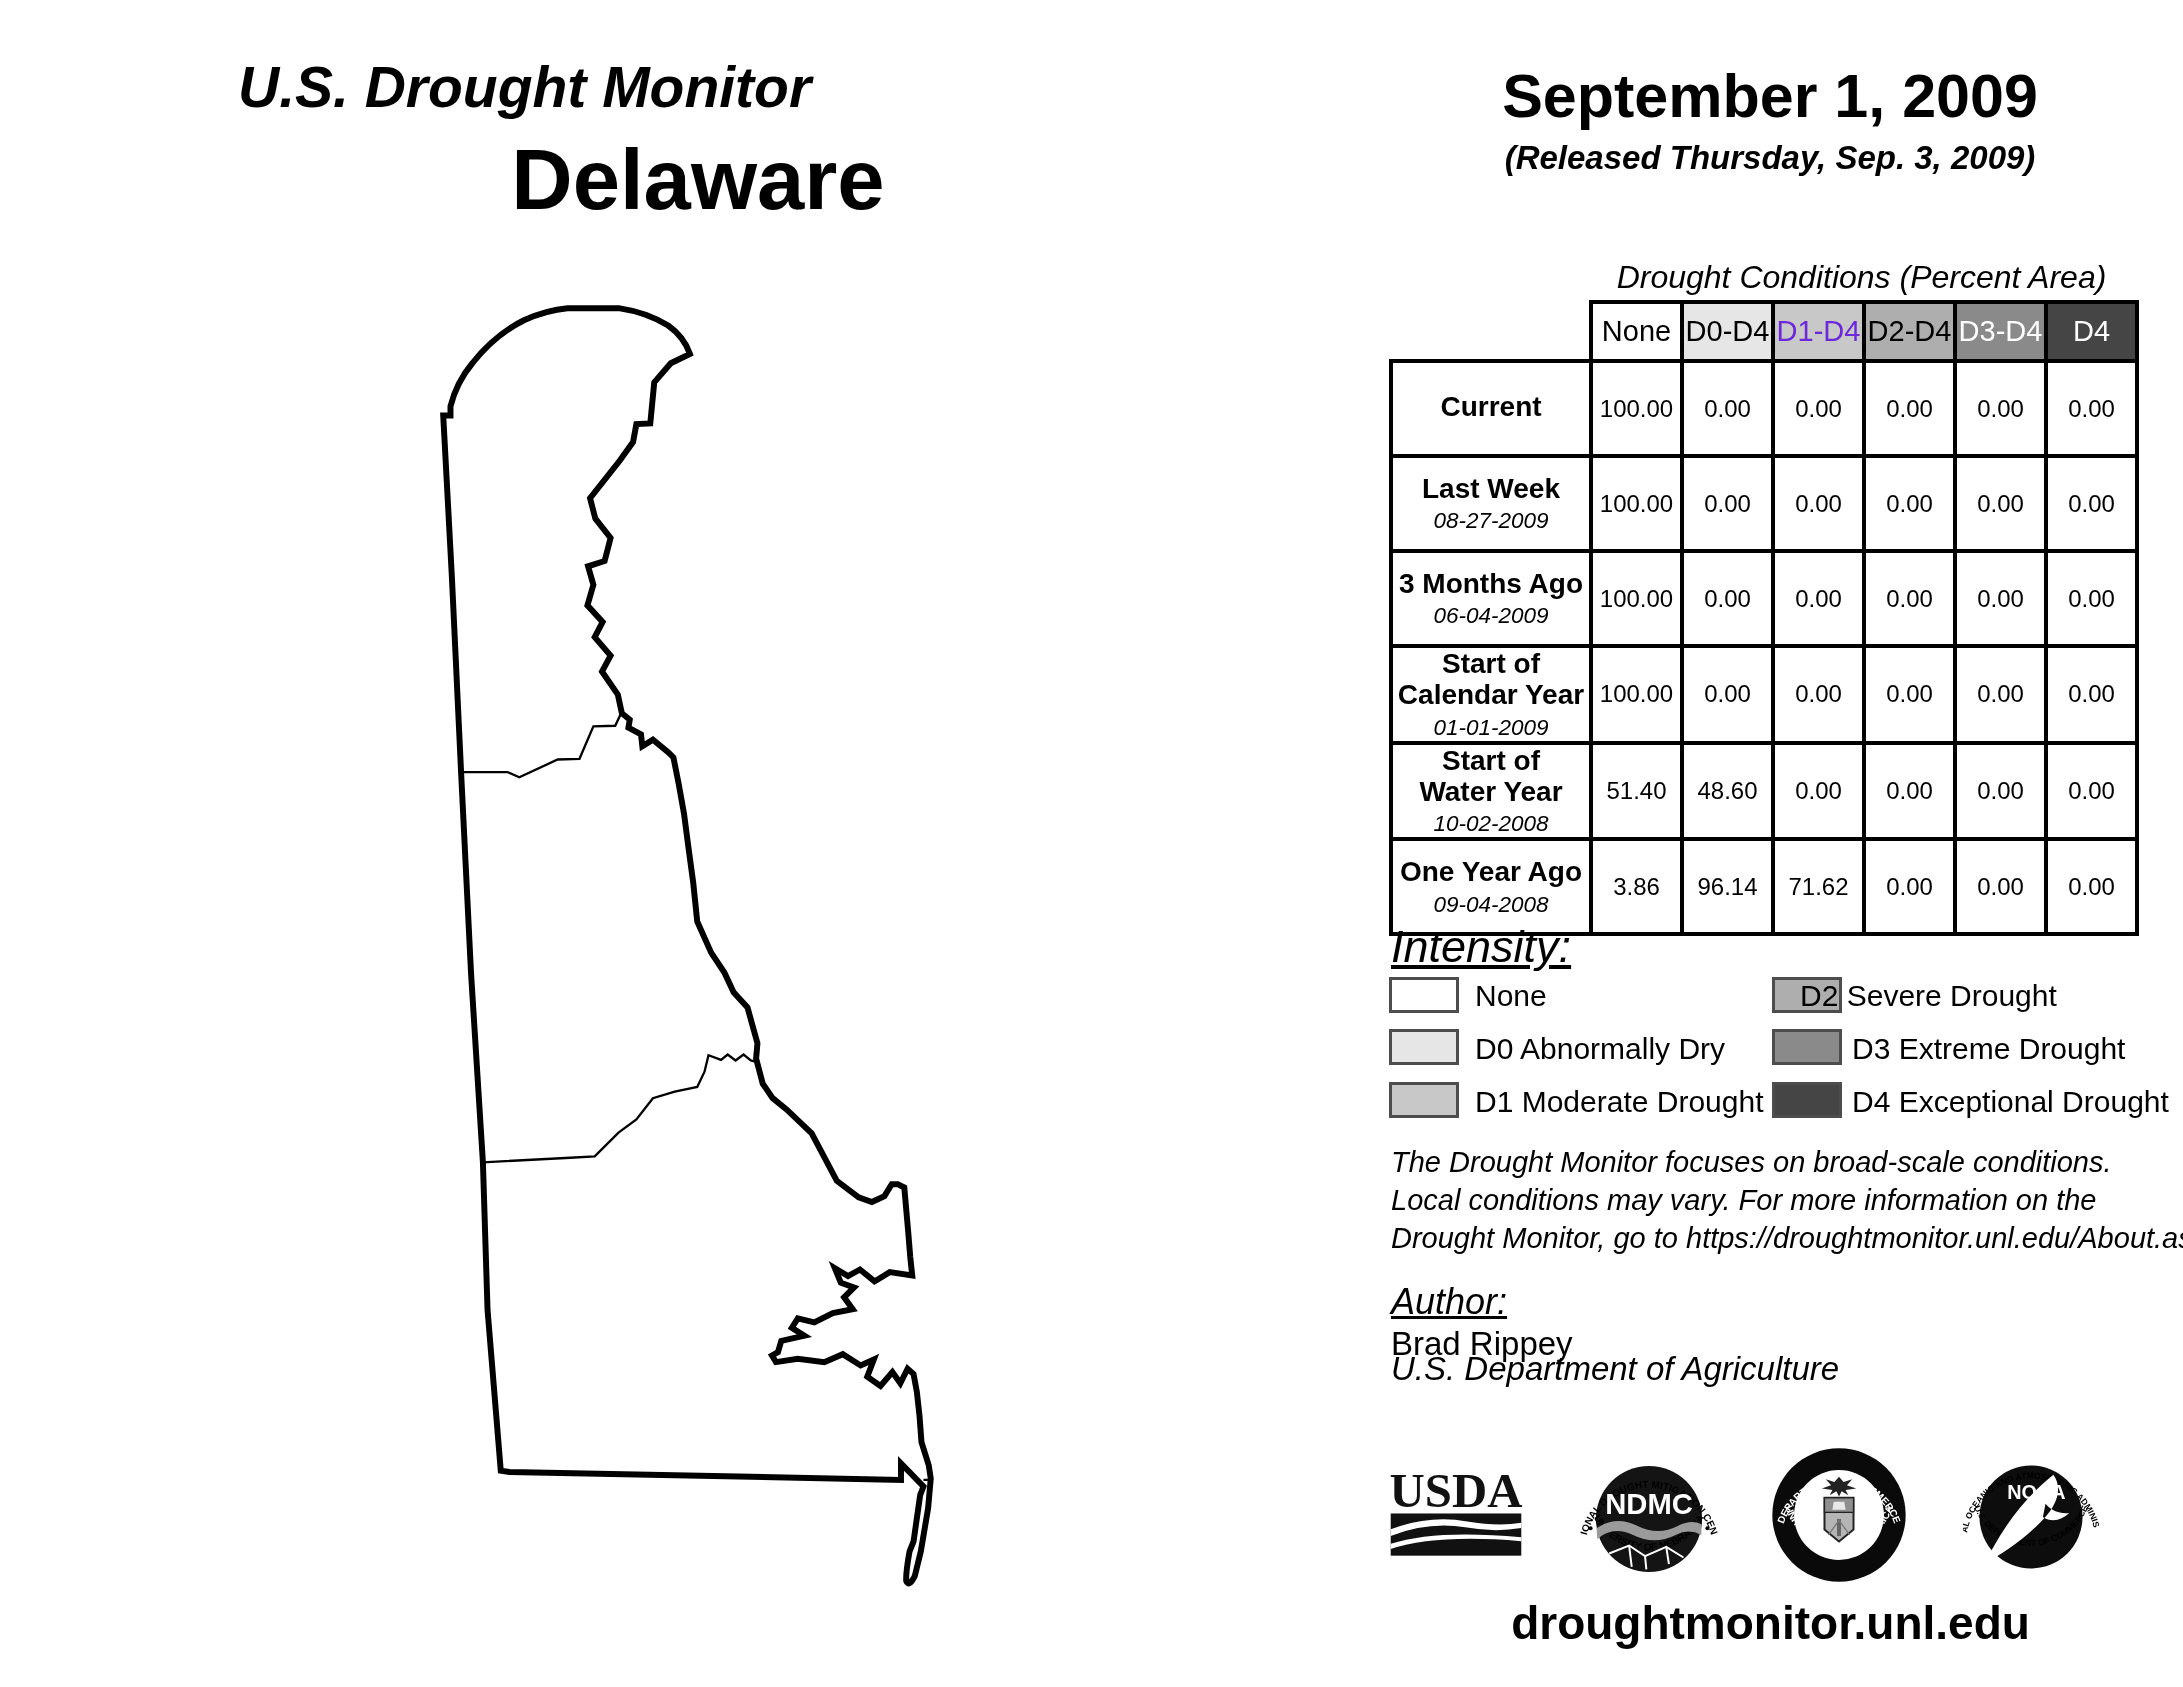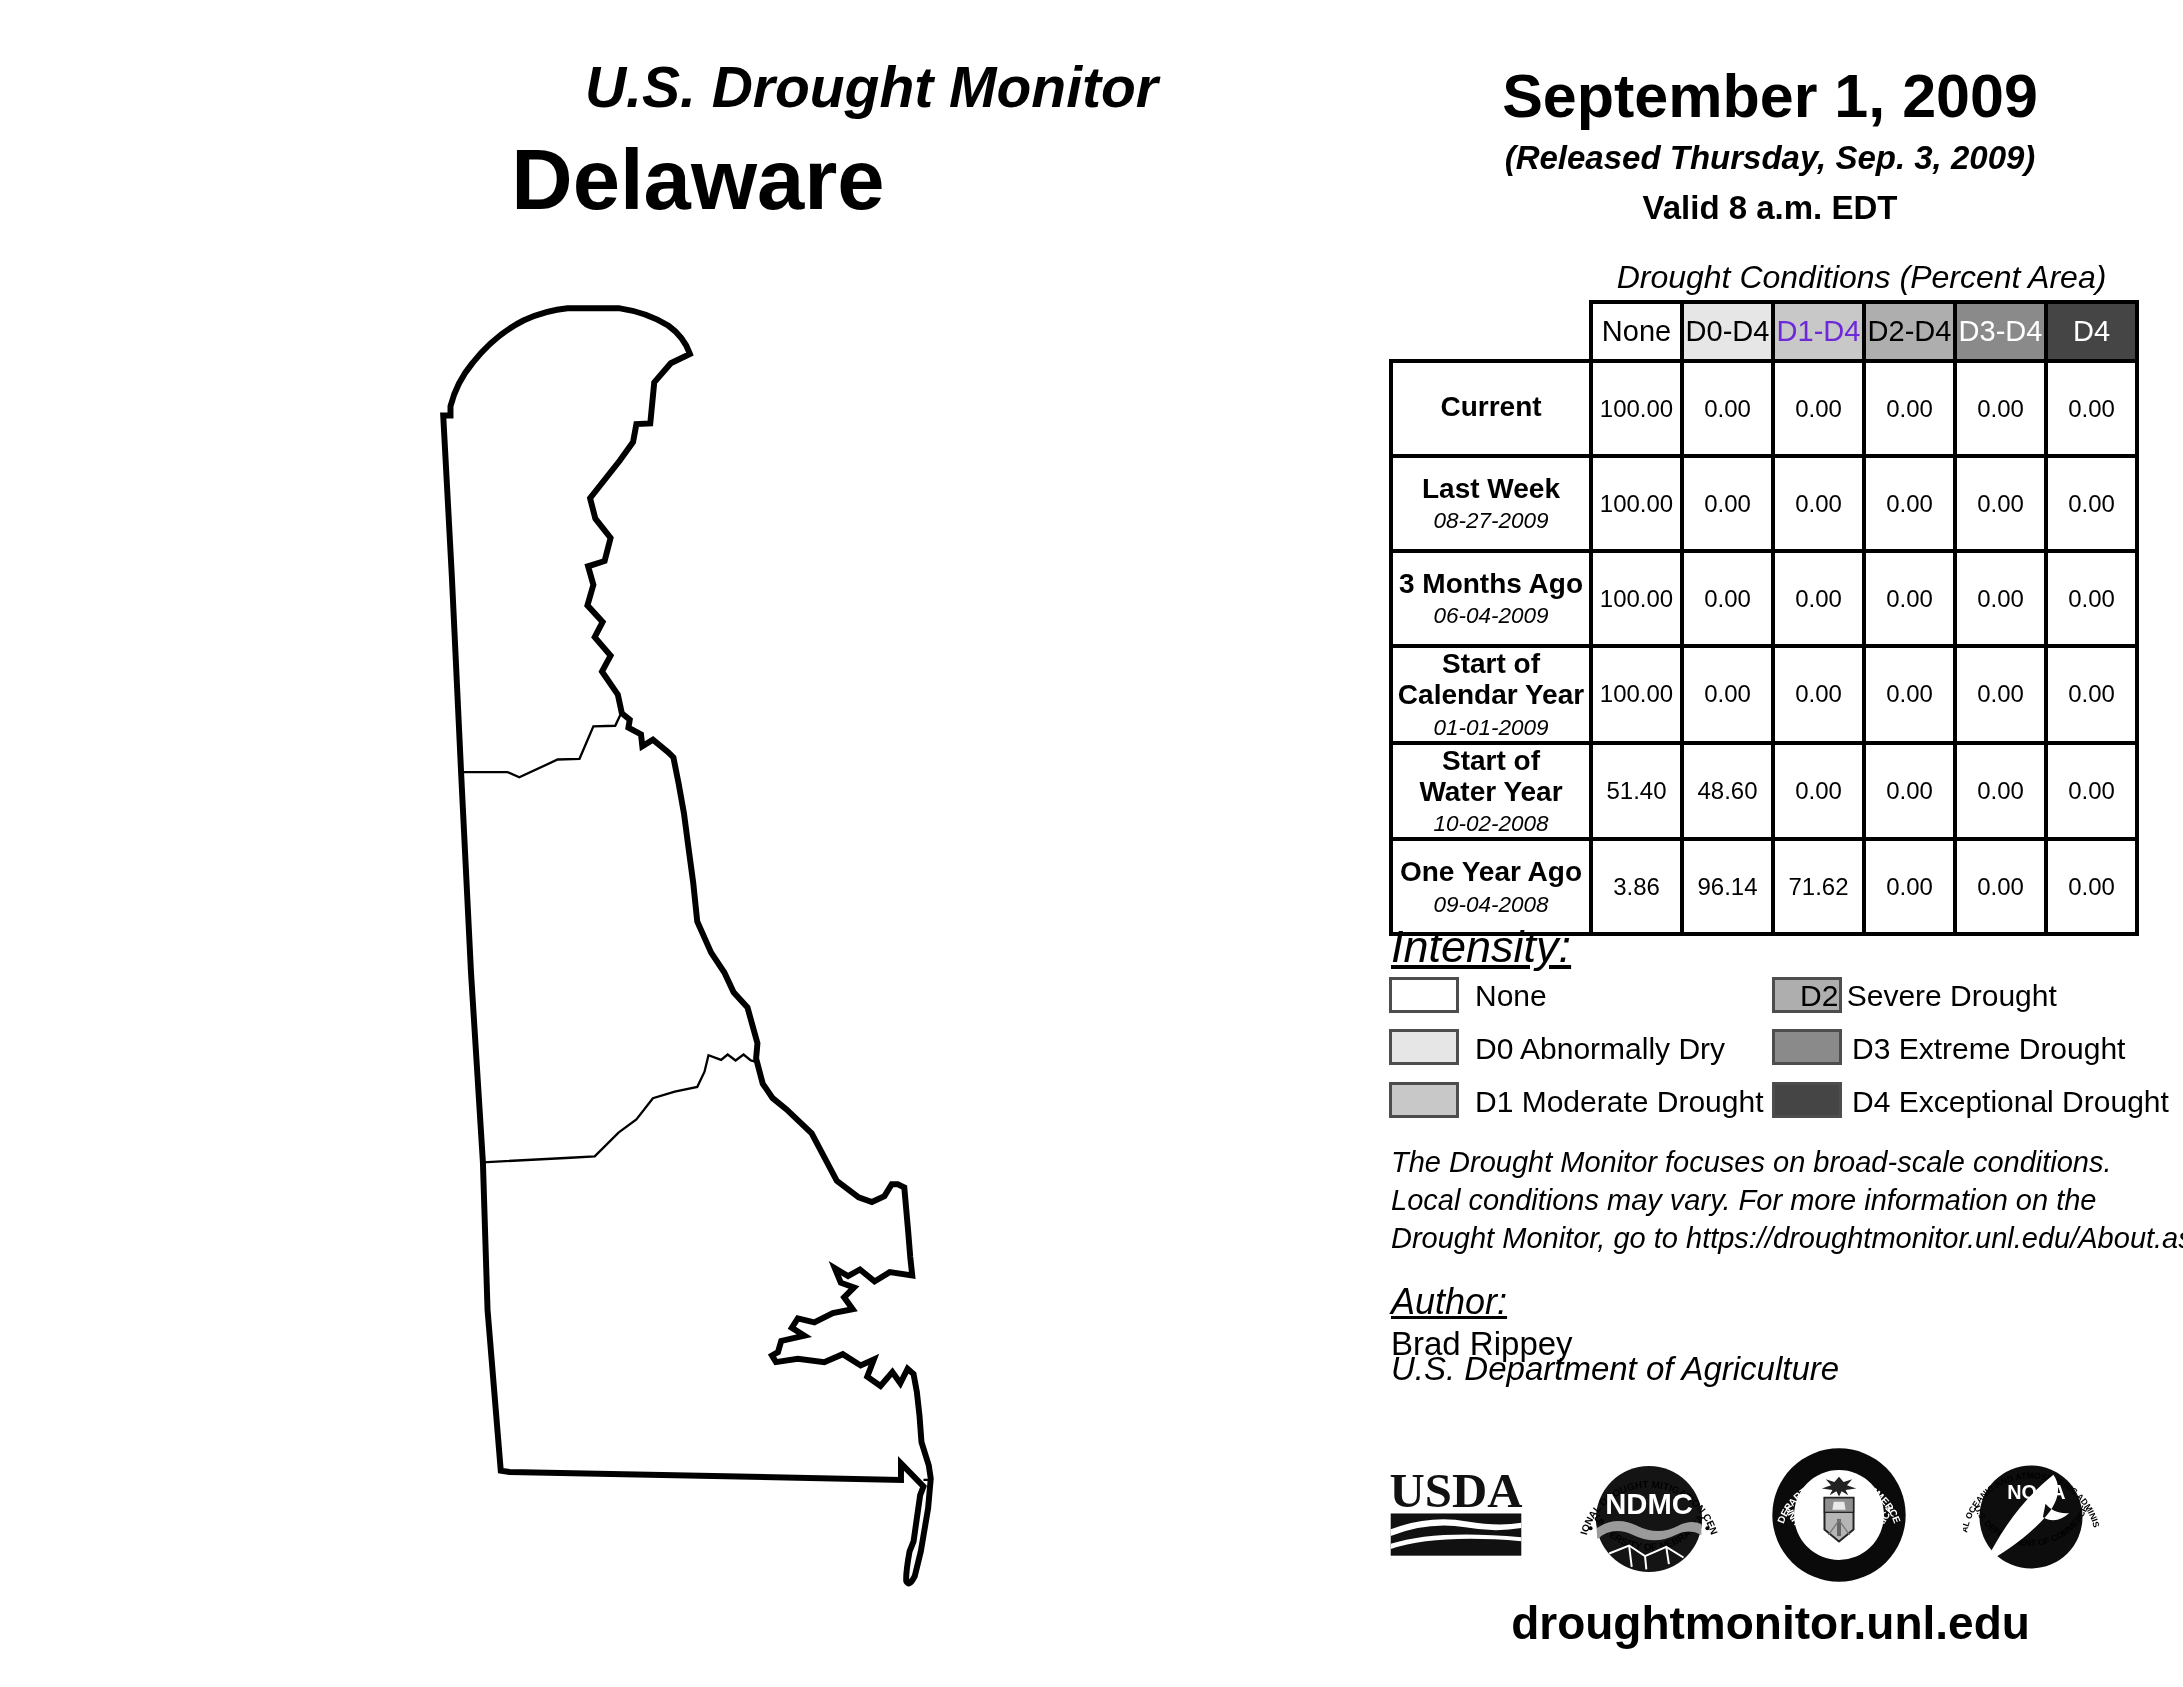--- a/index.html
+++ b/index.html
@@ -1,21 +1,21 @@
 <!DOCTYPE html>
 <html style="font-size:10.6px"><head>
 <meta charset="utf-8">
 <style>
   html,body{margin:0;padding:0;background:#fff;}
   .page{position:relative;width:2183px;height:1687px;background:#ffffff;overflow:hidden;
         font-family:"Liberation Sans",sans-serif;color:#000;}
   .abs{position:absolute;}
 
   
-  .title-main{left:238px;top:54px;width:920px;text-align:right;
+  .title-main{left:238px;top:54px;width:920px;text-align:left;
               font-size:57px;font-weight:bold;font-style:italic;}
   .title-region{left:238px;top:131px;width:920px;text-align:center;
               font-size:85px;font-weight:bold;}
   .hdr-right{left:1383px;top:64px;width:774px;text-align:center;}
   .hdr-date{font-size:61px;font-weight:bold;line-height:1.08;}
   .hdr-released{font-size:33px;font-weight:bold;font-style:italic;margin-top:9.3px;}
   .hdr-valid{font-size:33px;font-weight:bold;margin-top:12px;}
 
   
   .tbl-caption{left:1590px;top:259px;width:543px;text-align:center;
@@ -96,21 +96,20 @@
          L 1090,1602 L 1100,1594 L 1112,1603 L 1124,1594 L 1135,1603 L 1143,1605"></path>
     <path fill="none" stroke="#000000" stroke-width="3.5" d="M 1396,2237 L 1409,2237"></path>
   </svg>
 
   <div class="abs title-main">U.S. Drought Monitor</div>
   <div class="abs title-region">Delaware</div>
 
   <div class="abs hdr-right">
     <div class="hdr-date">September 1, 2009</div>
     <div class="hdr-released">(Released Thursday, Sep. 3, 2009)</div>
-    <div class="hdr-valid">Valid 8 a.m. EDT</div>
   </div>
 
   <div class="abs tbl-caption">Drought Conditions (Percent Area)</div>
 
   <table class="dm">
     <colgroup>
         <col class="c-label">
         <col class="c-data">
         <col class="c-data">
         <col class="c-data">

